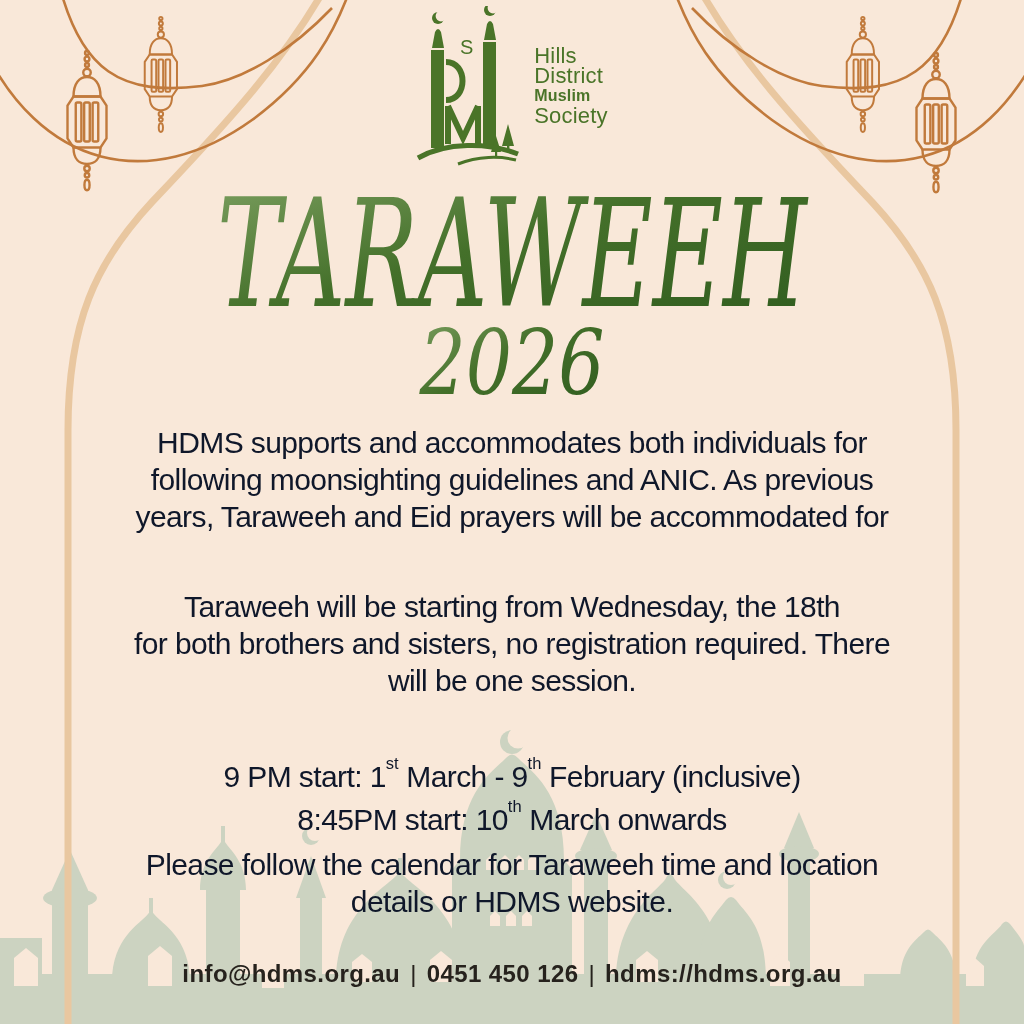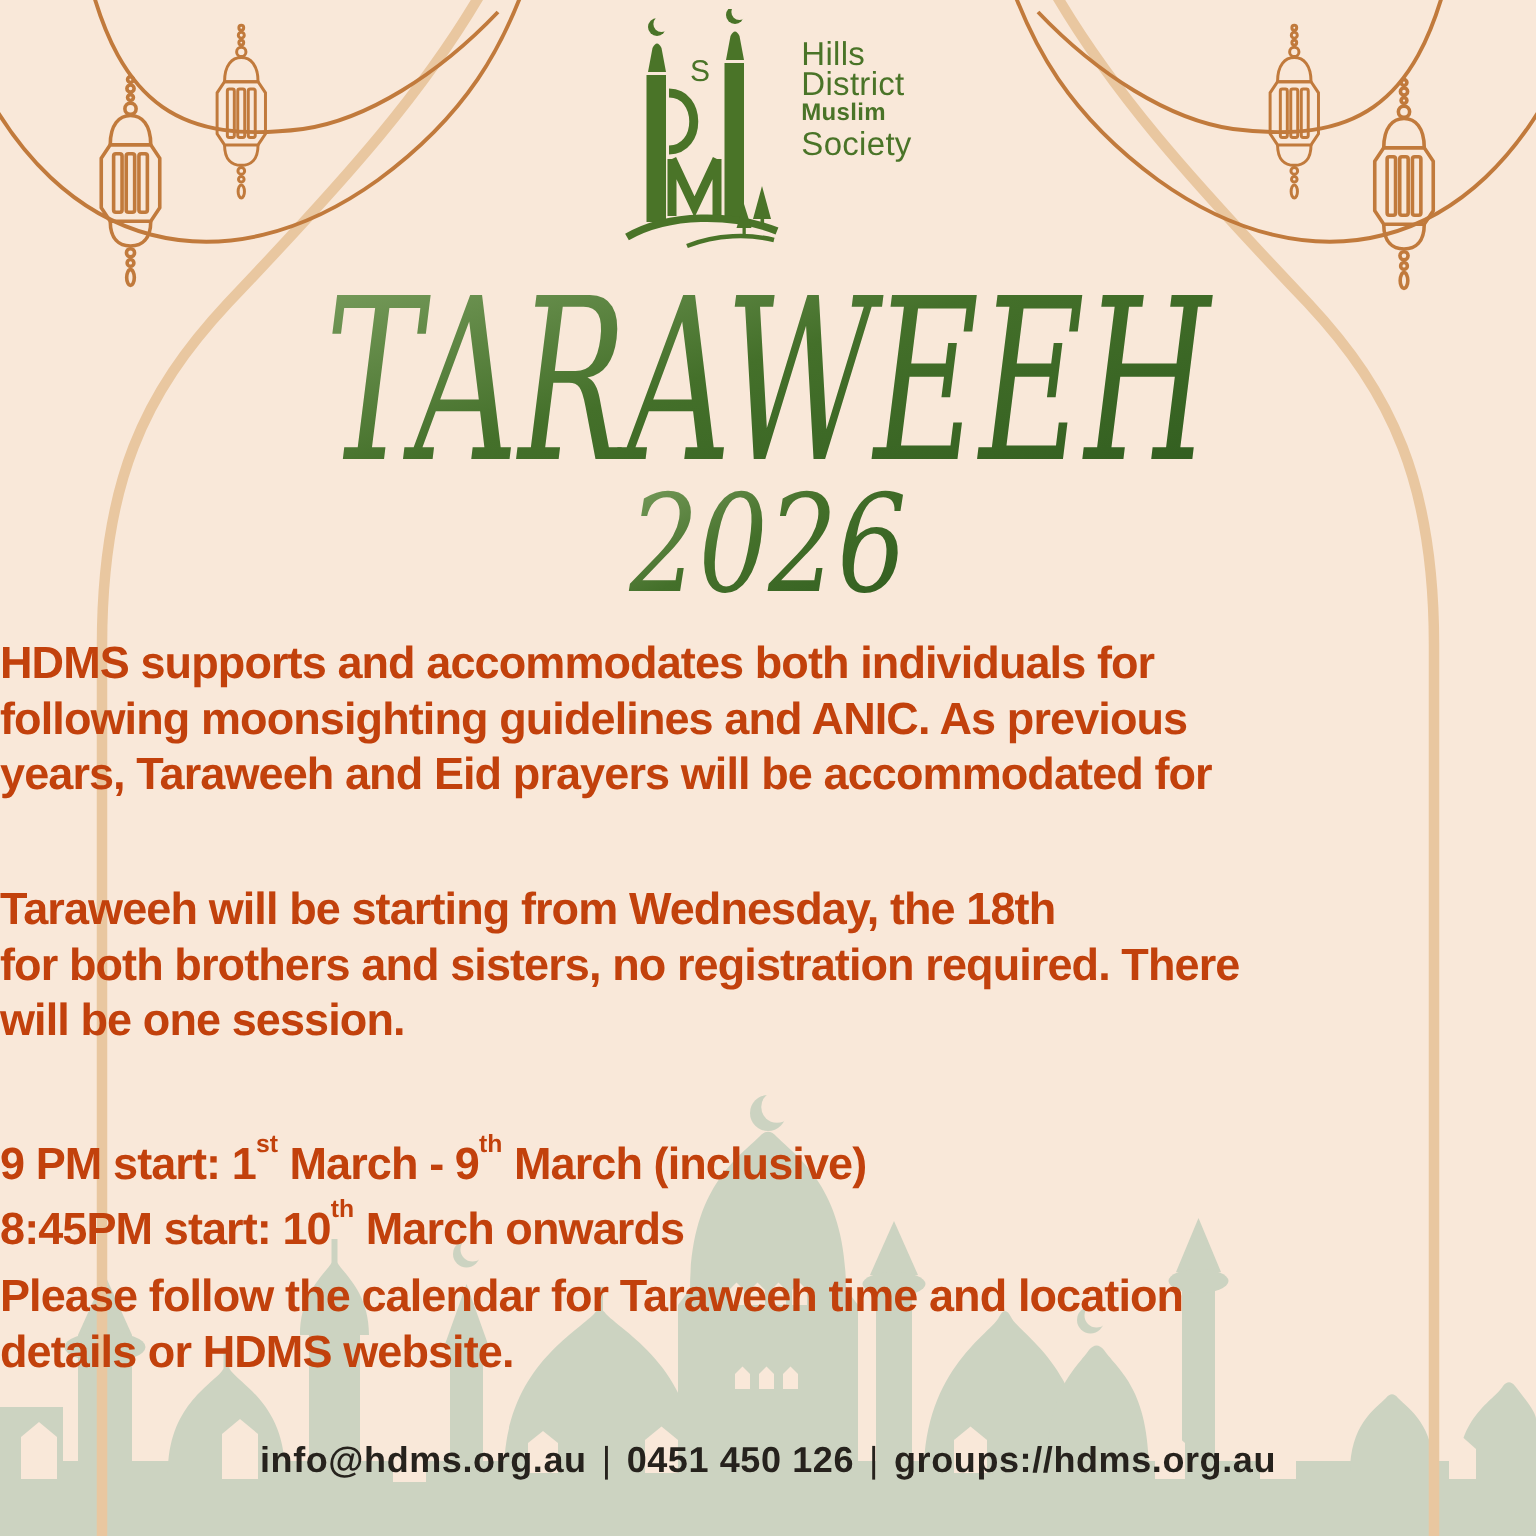--- a/index.html
+++ b/index.html
@@ -5,26 +5,26 @@
   html,body{margin:0;padding:0;background:#f9e8d9;}
   #poster{
     position:relative;width:1024px;height:1024px;margin:0 auto;
     background:#f9e8d9;overflow:hidden;
     font-family:"Liberation Sans",sans-serif;color:#2e2823;
   }
   svg{display:block;}
   .abs{position:absolute;}
   
   #logo{top:6px;left:0;width:100%;display:flex;justify-content:center;align-items:flex-start;gap:14px;}
-  #logo-text{margin-top:20px;color:#4a7428;font-size:22px;line-height:20px;letter-spacing:.2px;}
+  #logo-text{margin-top:40px;color:#4a7428;font-size:22px;line-height:20px;letter-spacing:.2px;}
   #logo-text .muslim{font-weight:bold;font-size:16px;}
   
   #title-svg{top:168px;left:0;}
   
-  .copy{left:0;width:100%;text-align:left;font-size:30px;line-height:37px;letter-spacing:-.6px;color:#c2410c;font-weight:bold;}
+  .copy{left:0;width:100%;text-align:center;font-size:30px;line-height:37px;letter-spacing:-.6px;color:#0f172a;}
   #intro{top:424px;}
   #details{top:588px;}
   #schedule{top:752px;}
   #note{top:846px;}
   sup{font-size:.55em;position:relative;top:-.45em;letter-spacing:0;}
   
   #footer{top:960px;left:0;width:100%;text-align:center;
     font-size:24px;font-weight:bold;letter-spacing:.4px;color:#26221d;}
   #footer .sep{padding:0 10px;font-weight:normal;}
   
@@ -220,29 +220,29 @@
   </div>
 
   <div id="details" class="abs copy">
     <div>Taraweeh will be starting from Wednesday, the 18th</div>
     <div>for both brothers and sisters, no registration required. There</div>
     <div>will be one session.</div>
   </div>
 
   <div id="schedule" class="abs copy">
     <div>
-      <span>9 PM start: 1</span><sup>st</sup><span> March - 9</span><sup>th</sup><span> March (inclusive)</span>
+      <span>9 PM start: 1</span><sup>st</sup><span> March - 9</span><sup>th</sup><span> February (inclusive)</span>
     </div>
     <div>
       <span>8:45PM start: 10</span><sup>th</sup><span> March onwards</span>
     </div>
   </div>
 
   <div id="note" class="abs copy">
     <div>Please follow the calendar for Taraweeh time and location</div>
     <div>details or HDMS website.</div>
   </div>
 
   <div id="footer" class="abs">
-    <span>info@hdms.org.au</span><span class="sep">|</span><span>0451 450 126</span><span class="sep">|</span><span>groups://hdms.org.au</span>
+    <span>info@hdms.org.au</span><span class="sep">|</span><span>0451 450 126</span><span class="sep">|</span><span>hdms://hdms.org.au</span>
   </div>
 
 </div>
 
 </body></html>

